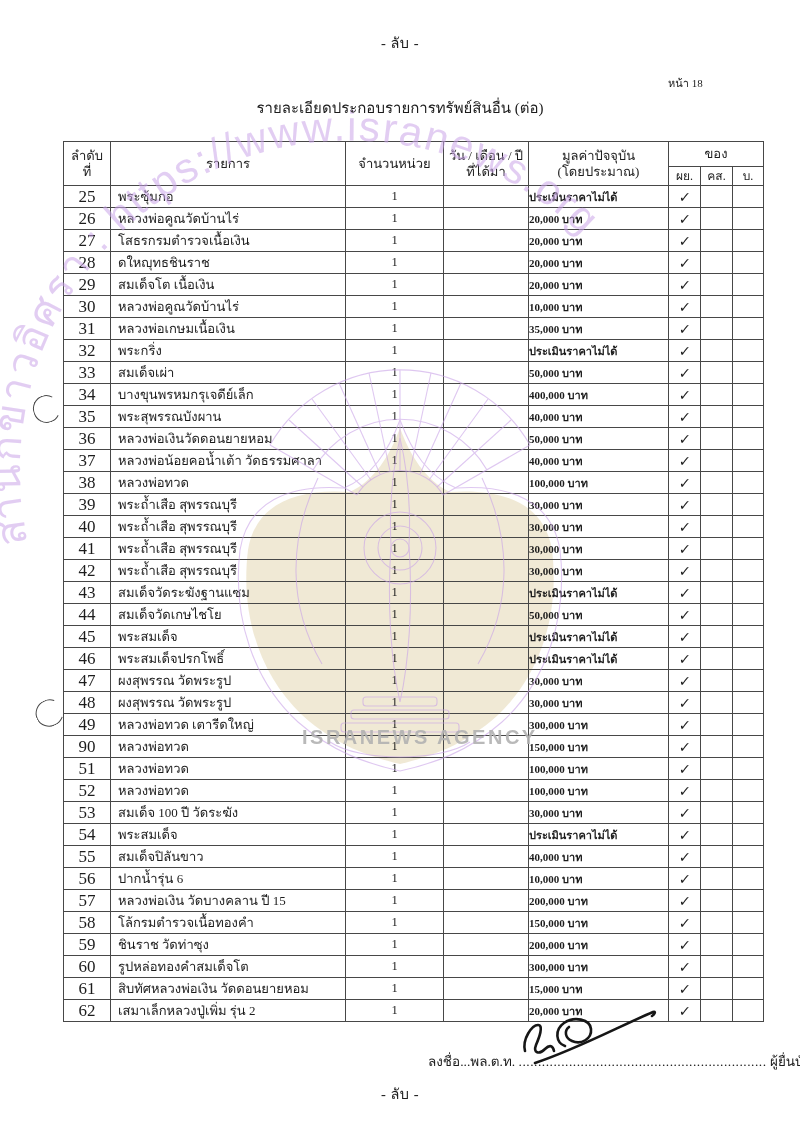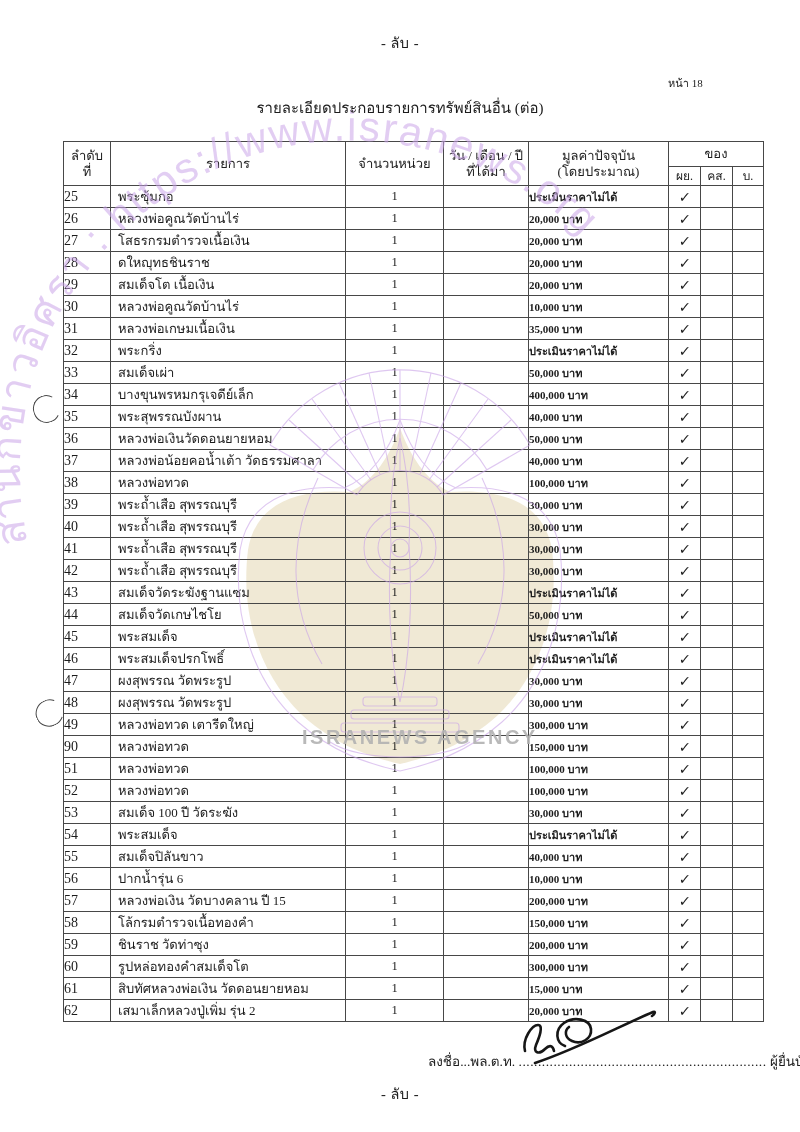--- a/index.html
+++ b/index.html
@@ -22,21 +22,21 @@
   table.asset-table { position:absolute; left:63px; top:131px; width:700px;
     border-collapse:collapse; table-layout:fixed; z-index:2;
     border:1.5px solid #2e2e2e; background:transparent;margin-top:10px; }
   .asset-table th, .asset-table td { border:1px solid #474747; padding:0;
     font-weight:normal; overflow:hidden; }
   .asset-table thead th { font-size:13px; line-height:1.2; text-align:center; }
   .asset-table thead tr.h1 { height:25px; }
   .asset-table thead tr.h2 { height:19px; }
   .asset-table thead .sub { font-size:12px; }
   .asset-table tbody tr { height:21.8px; }
-  td.td-no   { text-align:left; font-size:14px; }
+  td.td-no   { text-align:center; font-size:17px; }
   td.td-item { text-align:left; padding-left:7px; font-size:13px; white-space:nowrap; }
   td.td-qty  { text-align:center; font-size:12.5px; }
   td.td-value{ text-align:left; padding-right:9px; font-size:11px; white-space:nowrap;font-weight:bold; }
   td.td-check{ text-align:center; }
   .checkmark { display:inline-block; font-size:14px; font-weight:bold;
     transform:skewX(-8deg) rotate(-3deg); }
 
   
   svg.wm-under { position:absolute; left:0; top:0; z-index:0; pointer-events:none; }
   svg.wm-over  { position:absolute; left:0; top:0; z-index:3; pointer-events:none; }

